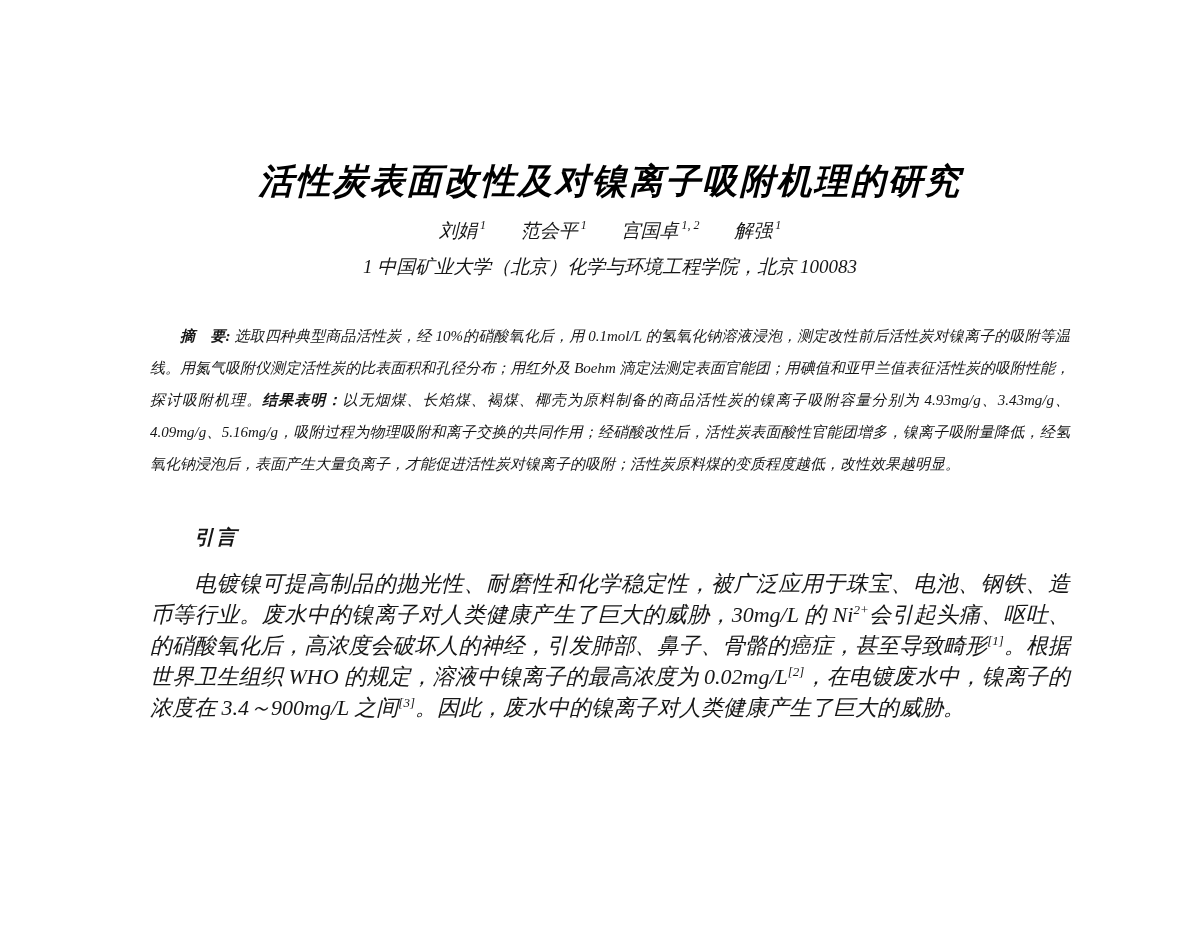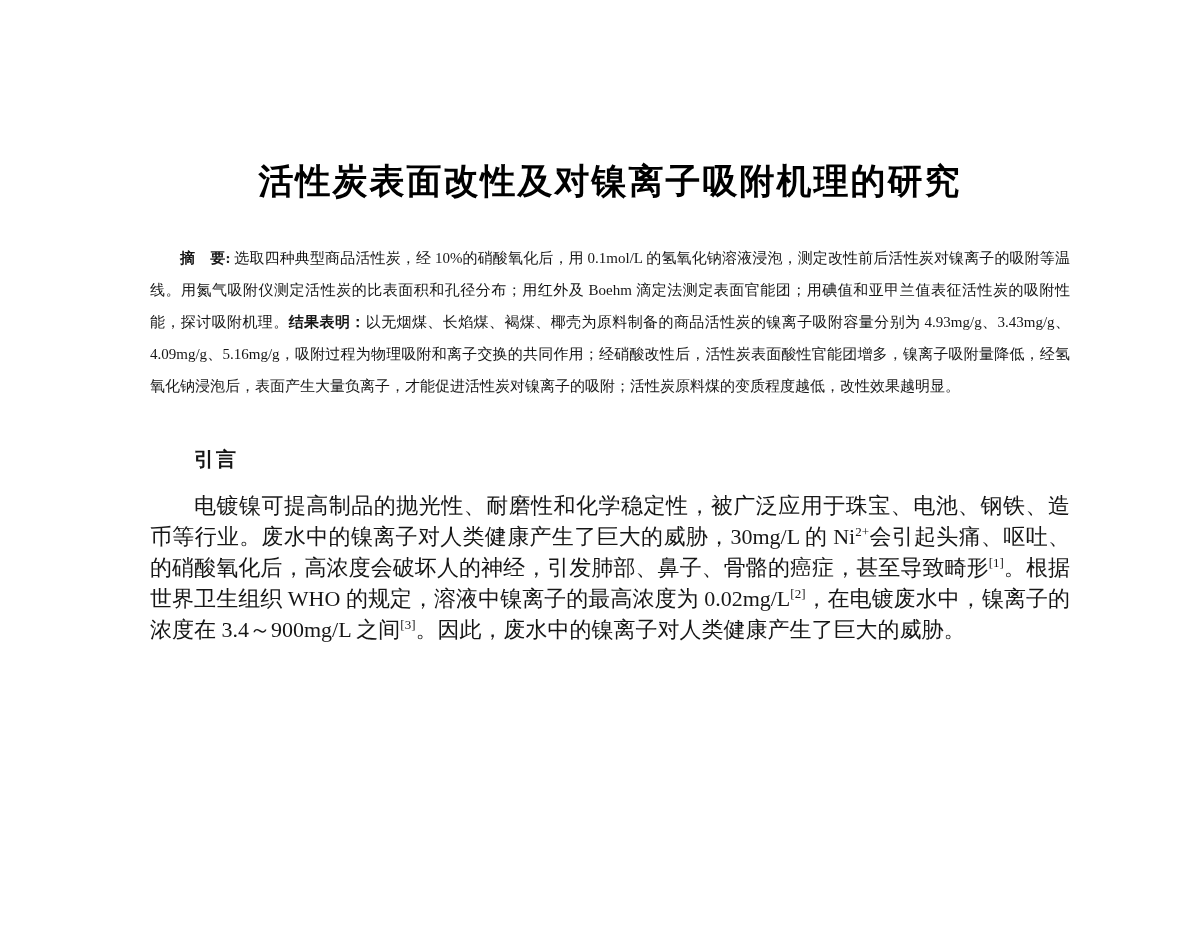--- a/index.html
+++ b/index.html
@@ -6,20 +6,21 @@
   .page {
     position: relative;
     width: 1200px;
     height: 931px;
     margin: 0 auto;
     background: #ffffff;
     color: #161616;
     font-family: "Liberation Serif", "DejaVu Serif", serif;
     overflow: hidden;
     box-sizing: border-box;
+    font-style: italic;
   }
   .content {
     box-sizing: border-box;
     padding: 0 130px 0 150px; 
   }
   .title {
     margin: 160px 0 0 0;
     text-align: center;
     font-size: 35px;
     font-weight: bold;
@@ -82,21 +83,28 @@
   }
 </style>
 </head>
 <body>
 
 <div class="page">
   <div class="content">
 
     <h1 class="title">活性炭表面改性及对镍离子吸附机理的研究</h1>
 
+    <div class="authors">
+      <span class="author"><span>刘娟</span><sup>1</sup></span>
+      <span class="author"><span>范会平</span><sup>1</sup></span>
+      <span class="author"><span>宫国卓</span><sup>1, 2</sup></span>
+      <span class="author"><span>解强</span><sup>1</sup></span>
+    </div>
 
+    <div class="affil affil-first">1 中国矿业大学（北京）化学与环境工程学院，北京 100083</div>
 
     <p class="abstract"><span class="bold">摘　要: </span><span>选取四种典型商品活性炭，经 10%的硝酸氧化后，用 0.1mol/L 的氢氧化钠溶液浸泡，测定改性前后活性炭对镍离子的吸附等温线。用氮气吸附仪测定活性炭的比表面积和孔径分布；用红外及 Boehm 滴定法测定表面官能团；用碘值和亚甲兰值表征活性炭的吸附性能，探讨吸附机理。</span><span class="bold">结果表明：</span><span>以无烟煤、长焰煤、褐煤、椰壳为原料制备的商品活性炭的镍离子吸附容量分别为 4.93mg/g、3.43mg/g、4.09mg/g、5.16mg/g，吸附过程为物理吸附和离子交换的共同作用；经硝酸改性后，活性炭表面酸性官能团增多，镍离子吸附量降低，经氢氧化钠浸泡后，表面产生大量负离子，才能促进活性炭对镍离子的吸附；活性炭原料煤的变质程度越低，改性效果越明显。</span></p>
 
 
     <h2 class="section-heading">引言</h2>
 
     <p class="intro"><span>电镀镍可提高制品的抛光性、耐磨性和化学稳定性，被广泛应用于珠宝、电池、钢铁、造币等行业。废水中的镍离子对人类健康产生了巨大的威胁，30mg/L 的 Ni</span><sup>2+</sup><span>会引起头痛、呕吐、的硝酸氧化后，高浓度会破坏人的神经，引发肺部、鼻子、骨骼的癌症，甚至导致畸形</span><sup>[1]</sup><span>。根据世界卫生组织 WHO 的规定，溶液中镍离子的最高浓度为 0.02mg/L</span><sup>[2]</sup><span>，在电镀废水中，镍离子的浓度在 3.4～900mg/L 之间</span><sup>[3]</sup><span>。因此，废水中的镍离子对人类健康产生了巨大的威胁。</span></p>
 
   </div>
 </div>

